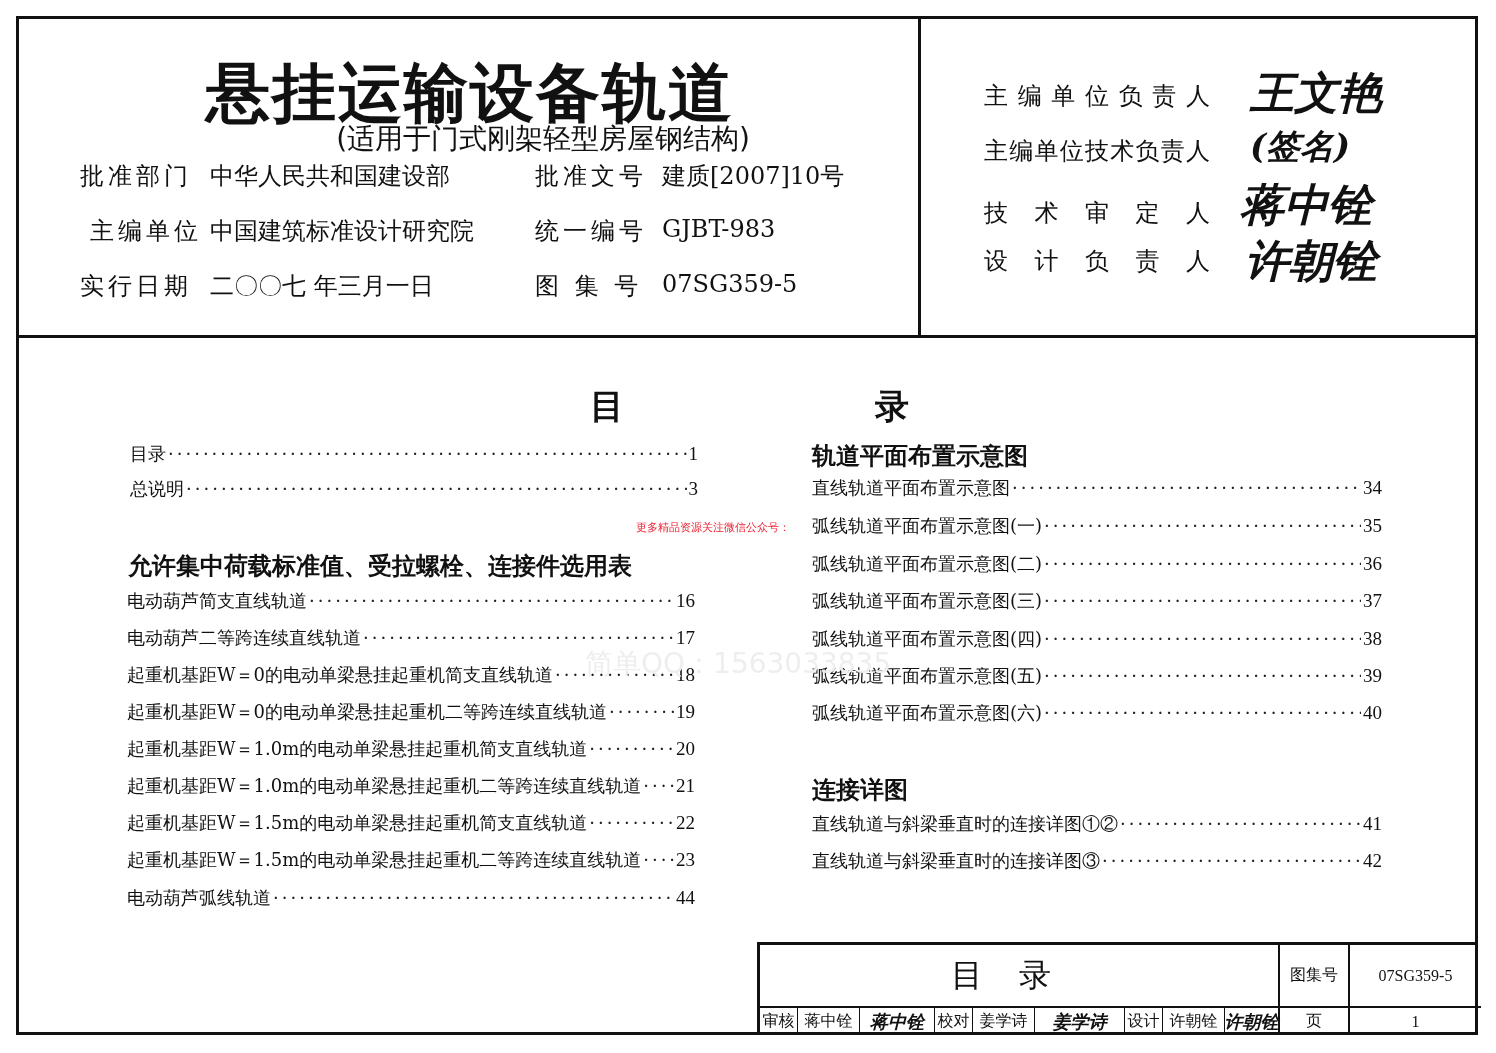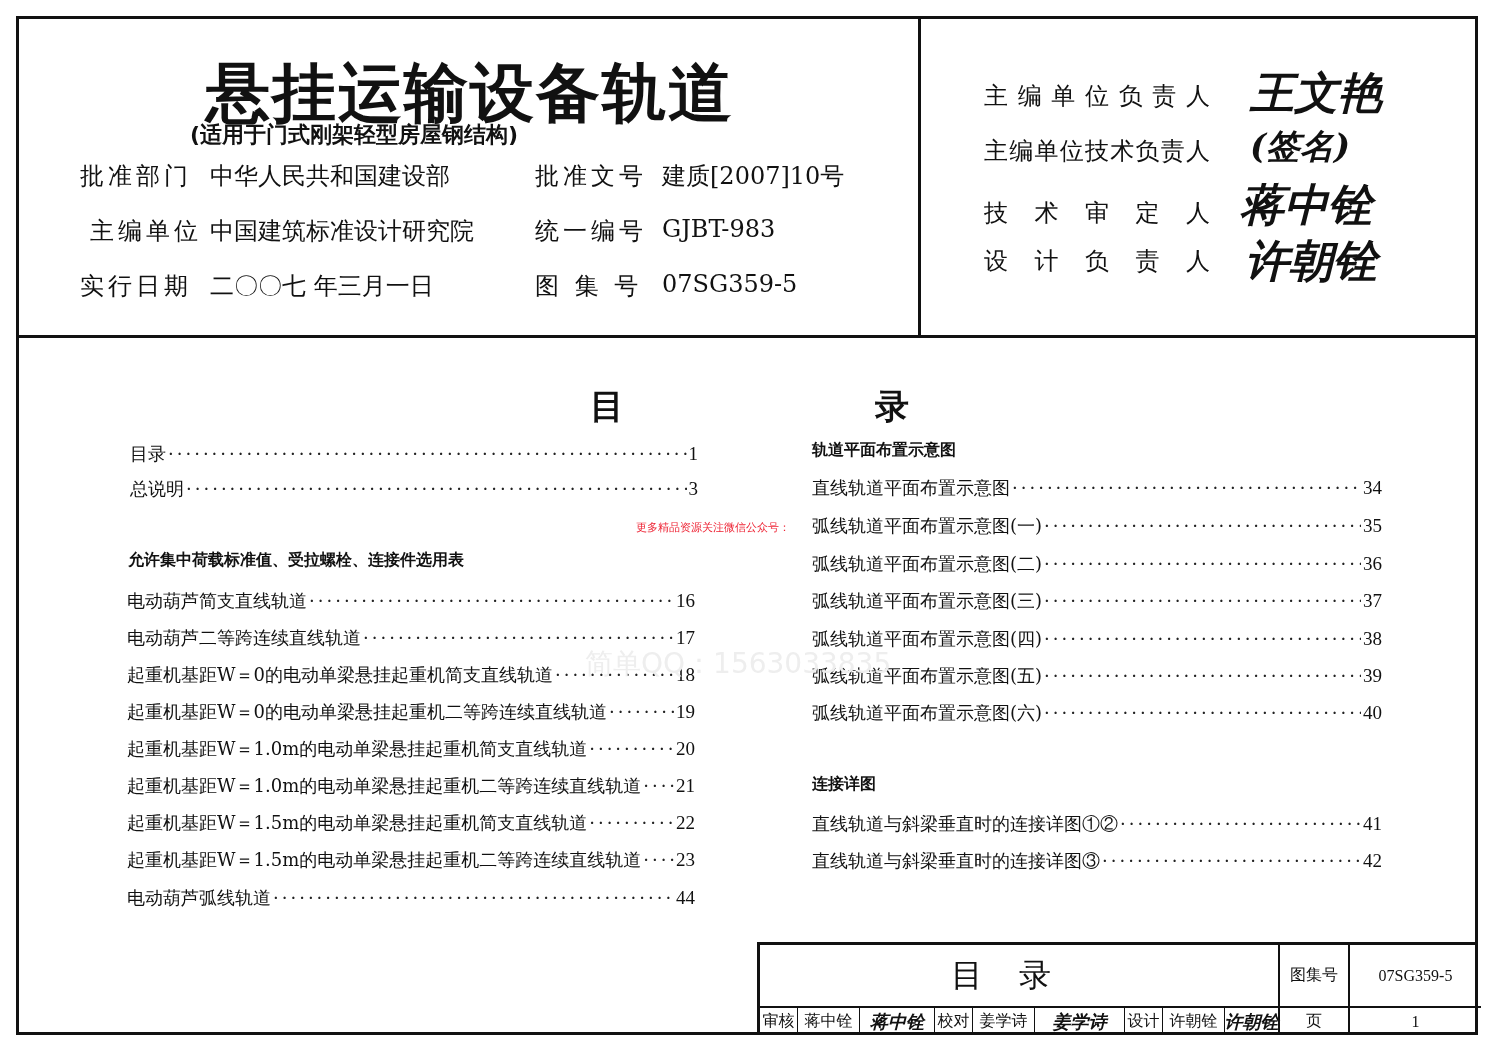--- a/index.html
+++ b/index.html
@@ -5,32 +5,32 @@
     html, body { margin: 0; padding: 0; background: #ffffff; }
     body { width: 1496px; height: 1053px; position: relative; overflow: hidden;
            font-family: "DejaVu Sans", sans-serif; color: #111; }
     .frame { position: absolute; left: 16px; top: 16px; width: 1462px; height: 1019px;
              border: 3px solid #111; box-sizing: border-box; }
     .hdivider { position: absolute; left: 16px; top: 335px; width: 1462px; height: 3px; background: #111; }
     .vdivider { position: absolute; left: 918px; top: 16px; width: 3px; height: 320px; background: #111; }
 
     .cover-title { position: absolute; left: 190px; top: 50px; width: 560px; text-align: center;
                    font-size: 64px; font-weight: bold; letter-spacing: 2px; }
-    .cover-subtitle { position: absolute; left: 190px; top: 120px; width: 560px; text-align: left;
-                      font-size: 22px; font-weight: bold; }
+    .cover-subtitle { position: absolute; left: 190px; top: 120px; width: 560px; text-align: right;
+                      font-size: 28px; font-weight: normal; }
     .meta-row { position: absolute; font-family: "DejaVu Serif", serif; font-size: 24px; white-space: nowrap; }
     .meta-label { position: absolute; letter-spacing: 4px; }
     .meta-value { position: absolute; }
 
     .resp-row { position: absolute; left: 984px; font-family: "DejaVu Serif", serif; font-size: 24px; white-space: nowrap; }
     .resp-label { display: inline-block; width: 226px; text-align-last: justify; }
     .sig { position: absolute; font-family: "DejaVu Serif", serif; font-style: italic; font-size: 44px; font-weight: bold; color: #111; }
 
     .toc-head { position: absolute; top: 384px; font-size: 34px; font-weight: bold; }
-    .section-head { position: absolute; font-size: 16px; font-weight: bold; white-space: nowrap; }
+    .section-head { position: absolute; font-size: 24px; font-weight: bold; white-space: nowrap; }
     .toc-entry { position: absolute; display: flex; align-items: baseline; font-family: "DejaVu Serif", serif;
                  font-size: 18px; white-space: nowrap; height: 26px; }
     .toc-entry .t { flex: none; }
     .toc-entry .dots { flex: 1; overflow: hidden; margin: 0 2px; letter-spacing: 3px; color: #222; }
     .toc-entry .dots::before { content: "································································································································"; }
     .toc-entry .pg { flex: none; font-family: "Liberation Serif", serif; font-size: 19px; }
 
     .watermark { position: absolute; left: 636px; top: 520px; color: #e23; font-size: 11px; white-space: nowrap; }
     .watermark-qq { position: absolute; left: 585px; top: 645px; color: #eee; font-size: 28px; white-space: nowrap; }
 

